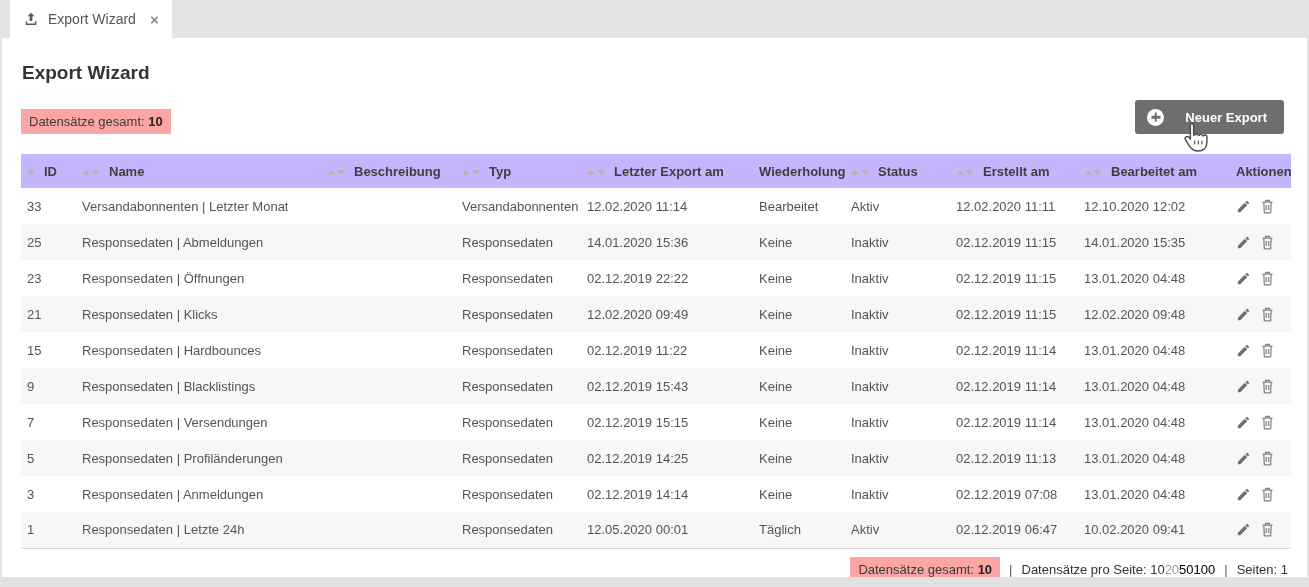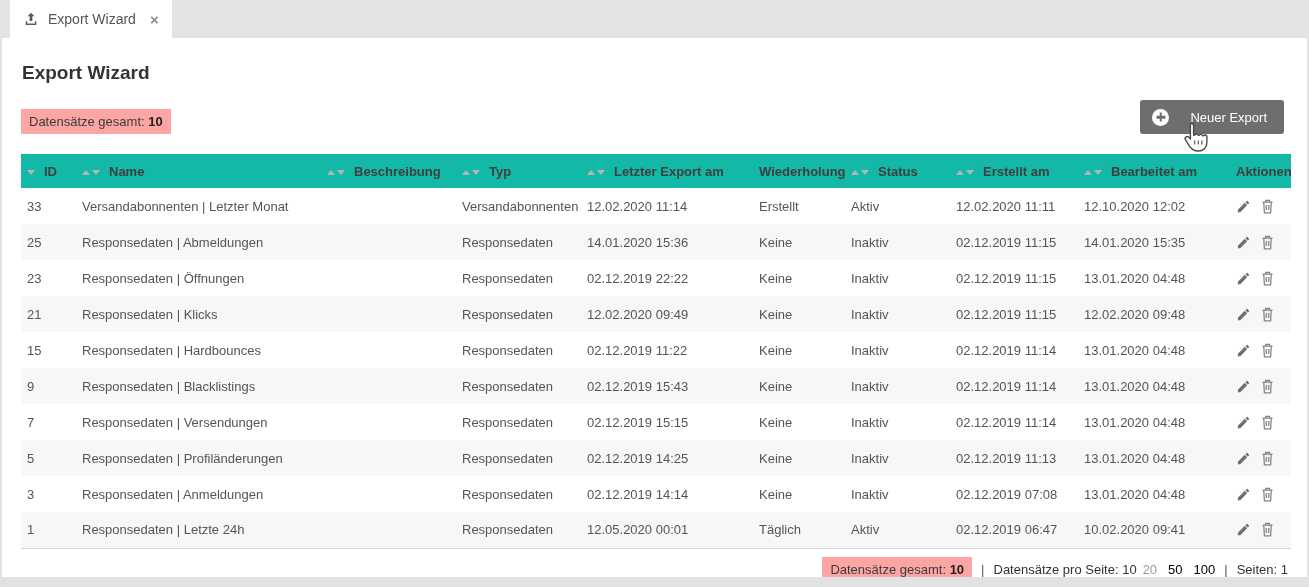--- a/index.html
+++ b/index.html
@@ -25,53 +25,53 @@
   
   .content { padding:0 19px; }
   .page-title { font-size:19px; font-weight:bold; color:#333; margin:24px 0 16px 1px; }
   .toolbar { position:relative; display:flex; justify-content:space-between; align-items:flex-start; margin-bottom:12px; min-height:42px; }
   .badge {
     background:#fca5a5; color:#3c3c3c; font-size:13px;
     padding:5px 8px; margin-top:9px; display:inline-block; white-space:nowrap;
   }
   .badge b { color:#222; }
   .btn-new {
-    background:#6e6e6e; color:#fff; font-size:13px; font-weight:normal;
+    background:#6e6e6e; color:#fff; font-size:13px; font-weight:bold;
     border:none; border-radius:3px; height:34px; padding:0 17px 0 12px;
     display:flex; align-items:center; gap:21px; cursor:pointer;
     font-family:"Liberation Sans", sans-serif; margin-right:4px;
   }
   .plus-circle { width:17px; height:17px; background:#fff; border-radius:50%; position:relative; flex:none; }
   .plus-circle::before, .plus-circle::after {
     content:""; position:absolute; background:#6e6e6e; left:50%; top:50%; transform:translate(-50%,-50%);
   }
   .plus-circle::before { width:9px; height:2.5px; }
   .plus-circle::after  { width:2.5px; height:9px; }
   .cursor-hand { position:absolute; right:76px; top:21px; width:32px; height:36px; pointer-events:none; z-index:9; }
   
   table.grid { width:100%; border-collapse:collapse; font-size:13px; color:#555; table-layout:fixed; border-bottom:1px solid #d8d8d8; }
   table.grid thead th {
-    background:#14b8a6; text-align:left; font-weight:bold; color:#3f3f3f;
+    background:#c4b5fd; text-align:left; font-weight:bold; color:#3f3f3f;
     height:34px; padding:0 6px; white-space:nowrap; overflow:hidden;
   }
   table.grid thead th.sortable { cursor:pointer; }
   table.grid tbody td { height:36px; padding:0 6px; white-space:nowrap; overflow:hidden; }
   table.grid tbody tr:nth-child(even) { background:#f7f7f7; }
   .sort-arrows { display:inline-flex; gap:2px; margin-right:9px; vertical-align:1px; }
   .tri-up   { width:0; height:0; border-left:4px solid transparent; border-right:4px solid transparent; border-bottom:5px solid #b5b5b5; }
   .tri-down { width:0; height:0; border-left:4px solid transparent; border-right:4px solid transparent; border-top:5px solid #b5b5b5; }
   .icon-btn { display:inline-block; margin-right:9px; cursor:pointer; vertical-align:middle; }
   .icon-btn svg { display:block; }
   
   .table-footer {
     display:flex; justify-content:flex-end; align-items:center;
     font-size:13px; color:#333; margin-top:8px; white-space:nowrap;
   }
   .table-footer .sep { color:#555; margin:0 9px; }
-  .pagesize-group { display:inline-flex; gap:11px; margin-left:6px;text-align:center; }
+  .pagesize-group { display:inline-flex; margin-left:0;text-align:center; }
   .pagesize-option { cursor:pointer; color:#000000; }
   .pagesize-option.muted { color:#9a9a9a; }
   .bottombar { position:absolute; left:0; right:0; bottom:0; height:10px; background:#e2e2e2; }
 </style>
 </head>
 <body>
 
 <div class="tabbar">
   <div class="tab">
     <span>
@@ -155,21 +155,21 @@
           <th><span>Aktionen</span></th>
         </tr>
       </thead>
     <tbody id="grid-body">
         <tr>
           <td>33</td>
           <td>Versandabonnenten | Letzter Monat</td>
           <td></td>
           <td>Versandabonnenten</td>
           <td>12.02.2020 11:14</td>
-          <td>Erstellt</td>
+          <td>Bearbeitet</td>
           <td>Aktiv</td>
           <td>12.02.2020 11:11</td>
           <td>12.10.2020 12:02</td>
           <td><span class="icon-btn"><svg width="15" height="15" viewBox="0 0 24 24" fill="#6f6f6f">
                 <path d="M3 17.25V21h3.75L17.8 9.94l-3.75-3.75L3 17.25zM20.7 7.04c.39-.39.39-1.02 0-1.41l-2.34-2.34c-.39-.39-1.02-.39-1.41 0l-1.83 1.83 3.75 3.75 1.83-1.83z"></path>
               </svg></span><span class="icon-btn"><svg width="15" height="17" viewBox="0 0 24 26" fill="none" stroke="#828282" stroke-width="2">
                 <path d="M4 6h16"></path>
                 <path d="M9 6V3h6v3"></path>
                 <path d="M6 6l1 17h10l1-17"></path>
                 <path d="M10 10.5v8M14 10.5v8"></path>

